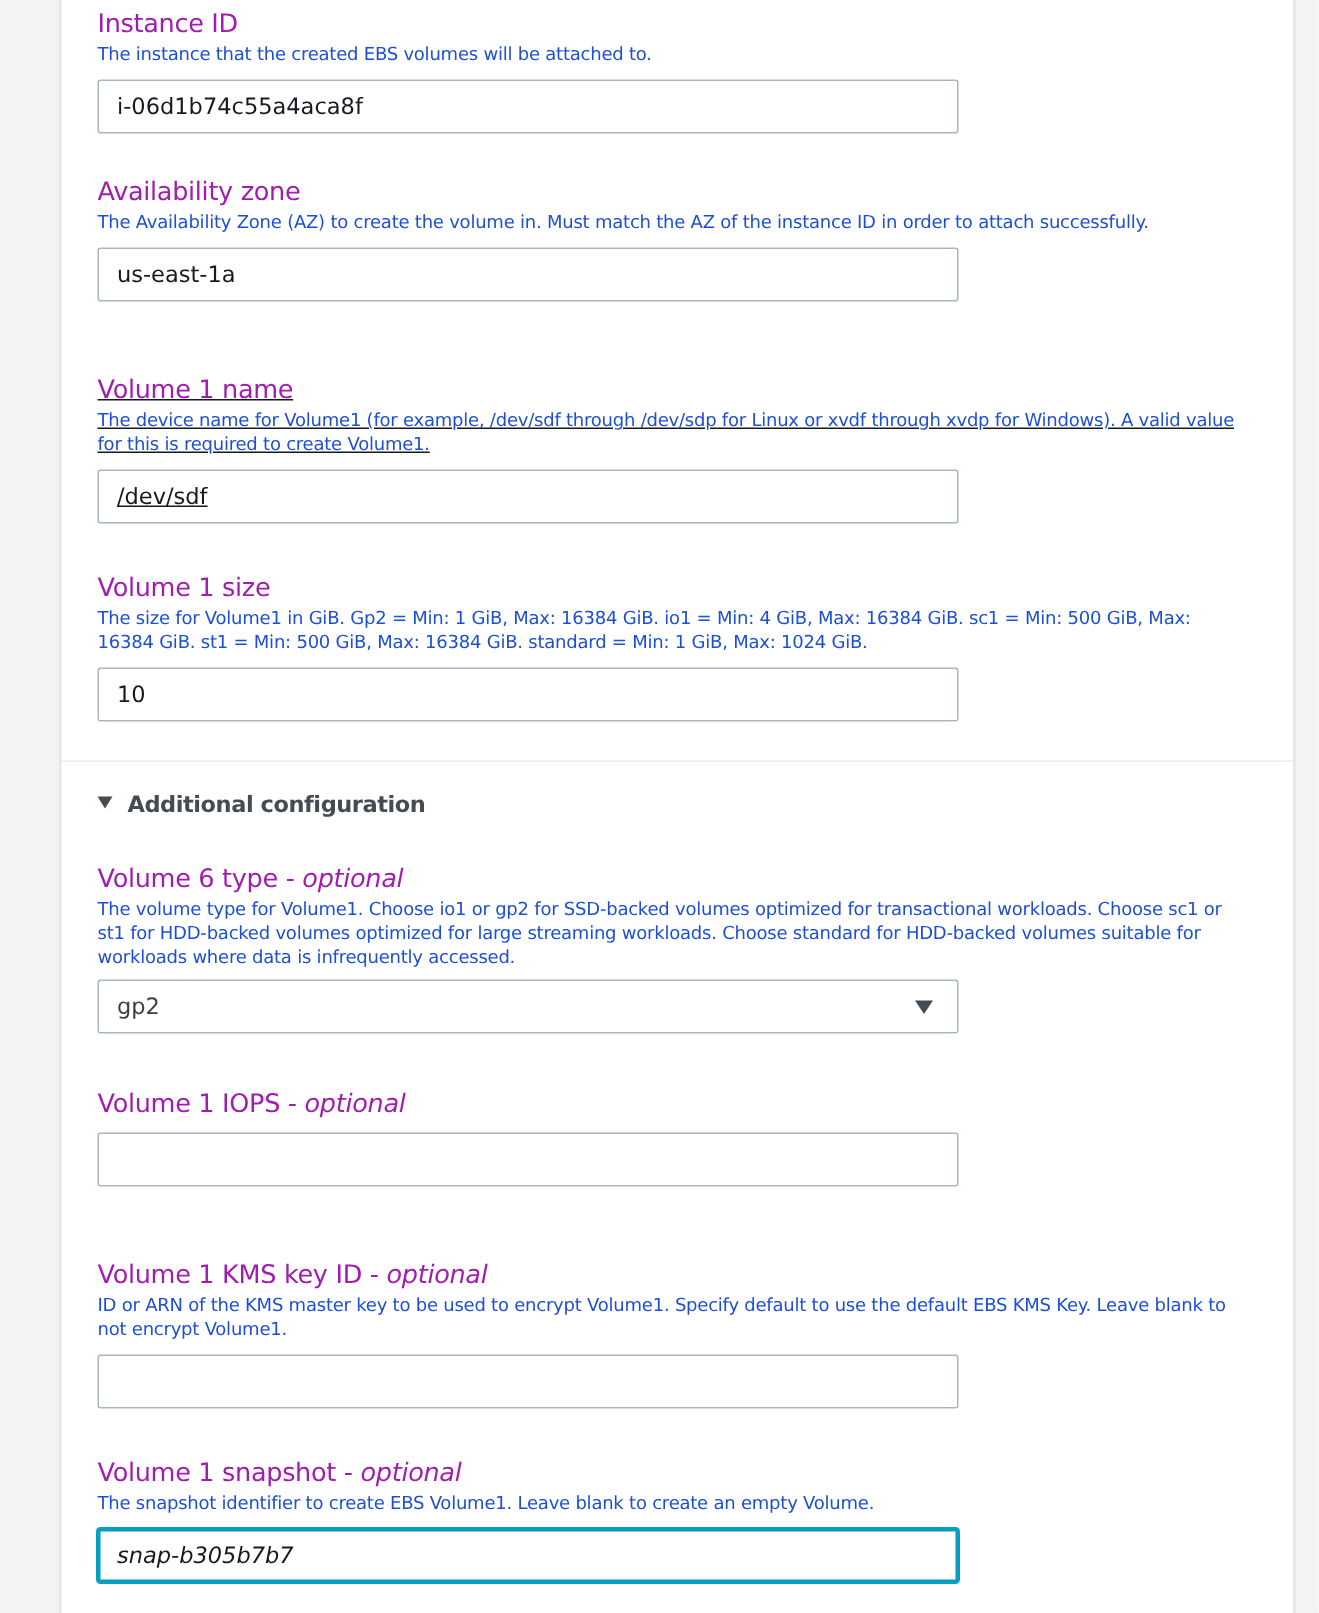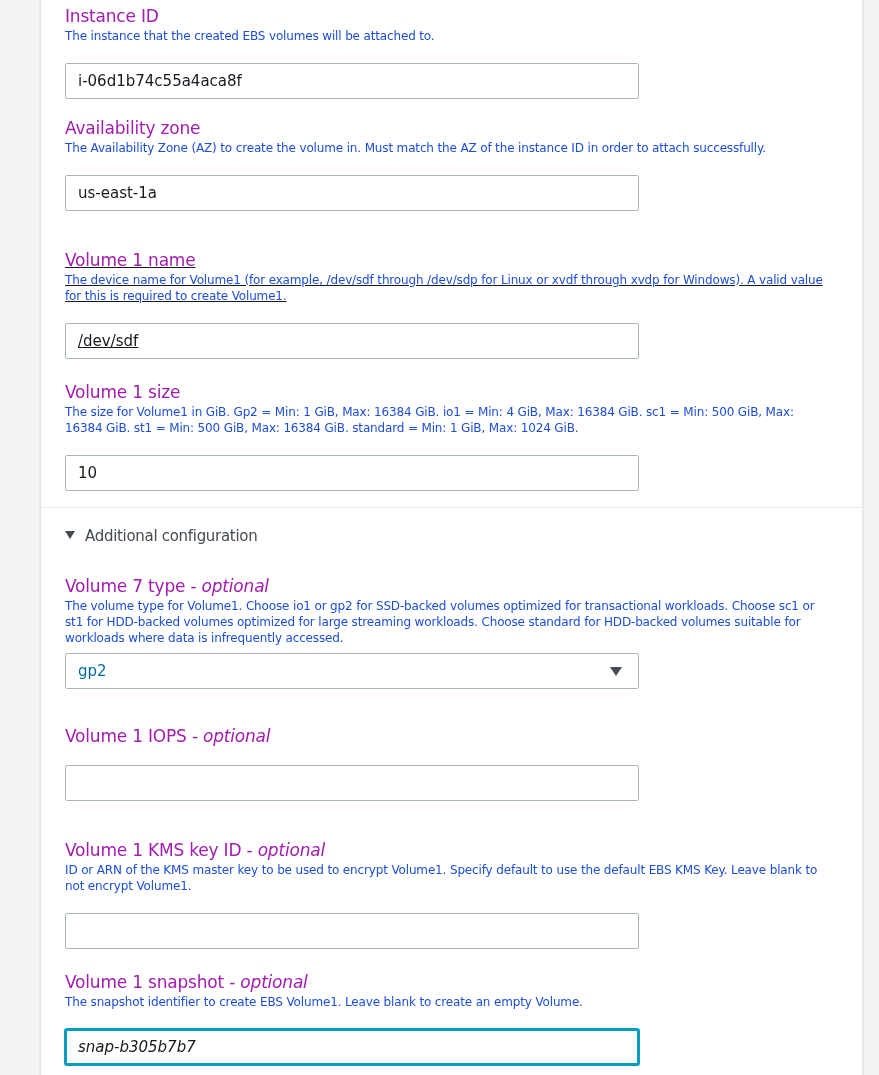--- a/index.html
+++ b/index.html
@@ -41,21 +41,21 @@
     }
     .desc {
       font-size: 12px;
       line-height: 16px;
       color: #1d4ed8;
       margin-top: 2px;
       letter-spacing: -0.15px;
     }
     .input {
       display: block;
-      margin-top: 19px;
+      margin-top: 9px;
       width: 574px;
       height: 36px;
       border: 1px solid #aab7b8;
       border-radius: 2px;
       background: #ffffff;
       padding: 0 12px;
       font-family: "DejaVu Sans", "Liberation Sans", sans-serif;
       font-size: 15px;
       color: #16191f;
       line-height: 34px;
@@ -73,36 +73,36 @@
       display: block;
       margin-top: 7px;
       width: 574px;
       height: 36px;
       border: 1px solid #aab7b8;
       border-radius: 2px;
       background: #ffffff;
       padding: 0 12px;
       font-size: 15px;
       line-height: 34px;
-      color: #0369a1;
+      color: #404040;
       cursor: pointer;
     }
     .select .arrow {
       position: absolute;
       right: 16px; top: 13px;
       width: 0; height: 0;
       border-left: 6px solid transparent;
       border-right: 6px solid transparent;
       border-top: 9px solid #444b53;
     }
     .expander {
       position: absolute;
       left: 24px; top: 528px;
       font-size: 15px;
-      font-weight: normal;
+      font-weight: bold;
       color: #444b53;
       line-height: 20px;
       cursor: pointer;
       letter-spacing: -0.3px;
       text-align: center;
     }
     .expander .caret {
       display: inline-block;
       width: 0; height: 0;
       border-left: 5px solid transparent;
@@ -141,21 +141,21 @@
     <input class="input" type="text" value="10" style="">
   </div>
 
   <div class="divider"></div>
 
   <div class="expander">
     <span class="caret"></span><span>Additional configuration</span>
   </div>
 
   <div class="field" style="top: 578px;">
-    <div class="label"><span>Volume 7 type - </span><span class="opt">optional</span></div>
+    <div class="label"><span>Volume 6 type - </span><span class="opt">optional</span></div>
     <div class="desc">The volume type for Volume1. Choose io1 or gp2 for SSD-backed volumes optimized for transactional workloads. Choose sc1 or st1 for HDD-backed volumes optimized for large streaming workloads. Choose standard for HDD-backed volumes suitable for workloads where data is infrequently accessed.</div>
     <div class="select">
       <span>gp2</span>
       <span class="arrow"></span>
     </div>
   </div>
 
   <div class="field" style="top: 728px;">
     <div class="label"><span>Volume 1 IOPS - </span><span class="opt">optional</span></div>
     <input class="input" type="text" value="" style="">

